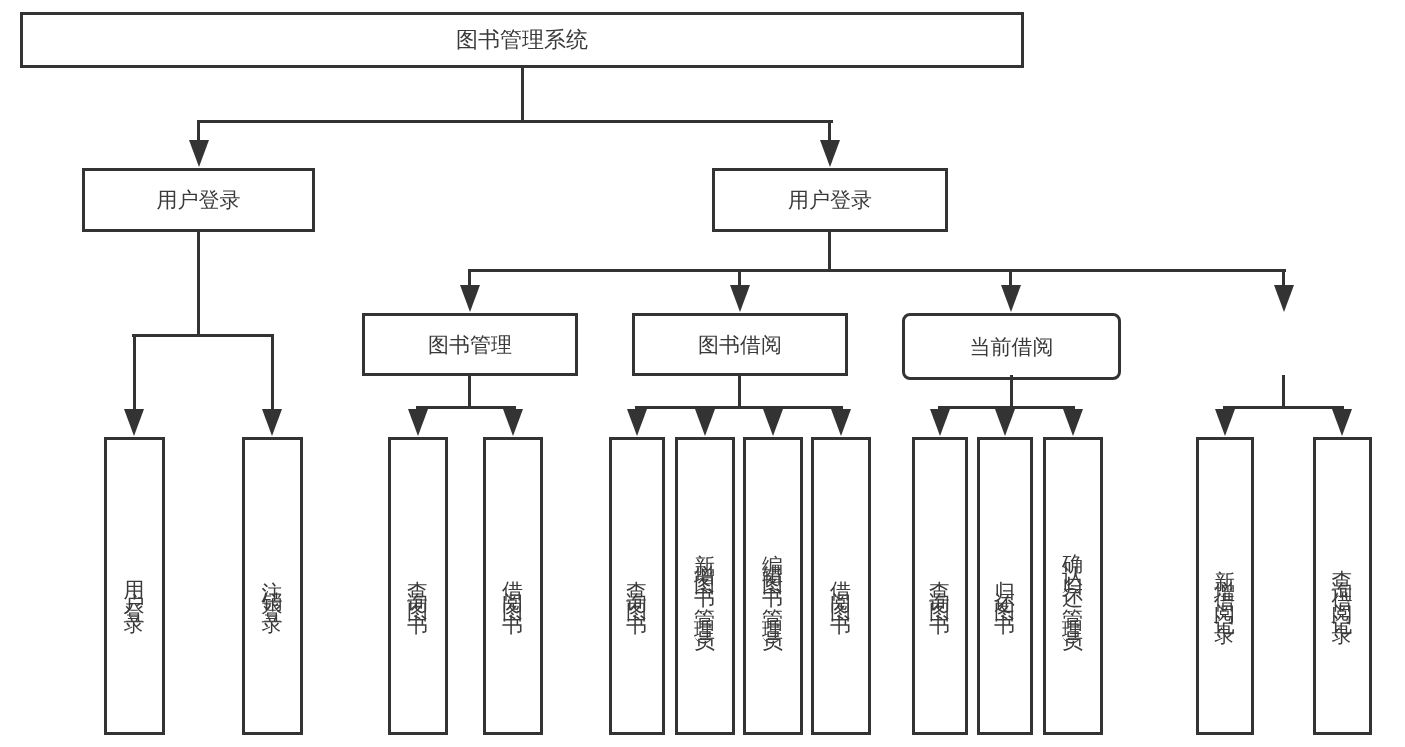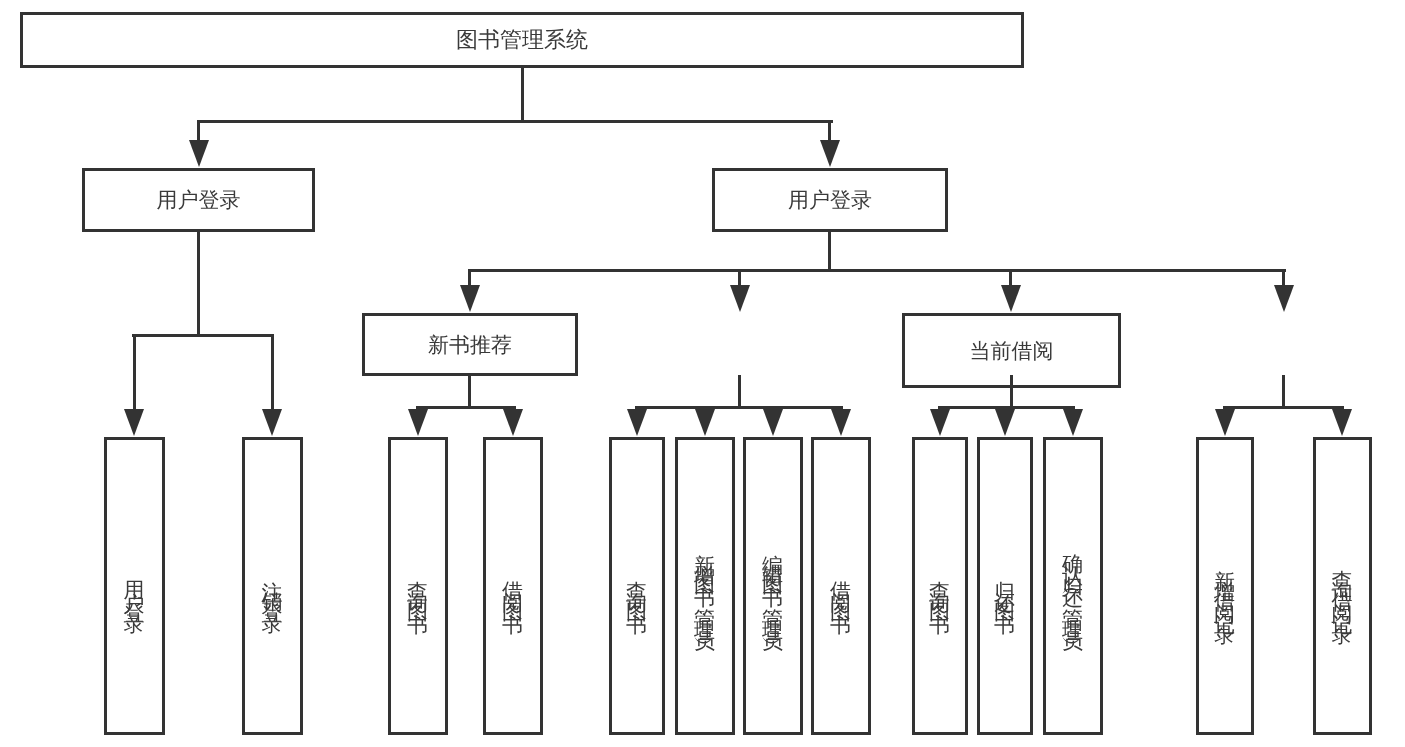--- a/index.html
+++ b/index.html
@@ -69,22 +69,23 @@
   <div class="lh" style="left:468px;top:269px;width:818px;"></div>
   <div class="lv" style="left:468px;top:269px;height:19px;"></div>
   <div class="tri" style="left:460px;top:285px;"></div>
   <div class="lv" style="left:738px;top:269px;height:19px;"></div>
   <div class="tri" style="left:730px;top:285px;"></div>
   <div class="lv" style="left:1009px;top:269px;height:19px;"></div>
   <div class="tri" style="left:1001px;top:285px;"></div>
   <div class="lv" style="left:1282px;top:269px;height:19px;"></div>
   <div class="tri" style="left:1274px;top:285px;"></div>
 
-  <div class="box hbox" style="left:362px;top:313px;width:216px;height:63px;">新书推荐</div>
-  <div class="box hbox" style="left:902px;top:313px;width:219px;height:75px;">当前借阅</div>
+  <div class="box hbox" style="left:362px;top:313px;width:216px;height:63px;">图书管理</div>
+  <div class="box hbox" style="left:632px;top:313px;width:216px;height:63px;">图书借阅</div>
+  <div class="box hbox" style="left:902px;top:313px;width:219px;height:67px;border-radius:8px;">当前借阅</div>
 
   <div class="lv" style="left:468px;top:375px;height:34px;"></div>
   <div class="lh" style="left:416px;top:406px;width:100px;"></div>
   <div class="tri" style="left:408px;top:409px;"></div>
   <div class="tri" style="left:503px;top:409px;"></div>
 
   <div class="lv" style="left:738px;top:375px;height:34px;"></div>
   <div class="lh" style="left:635px;top:406px;width:208px;"></div>
   <div class="tri" style="left:627px;top:409px;"></div>
   <div class="tri" style="left:695px;top:409px;"></div>

